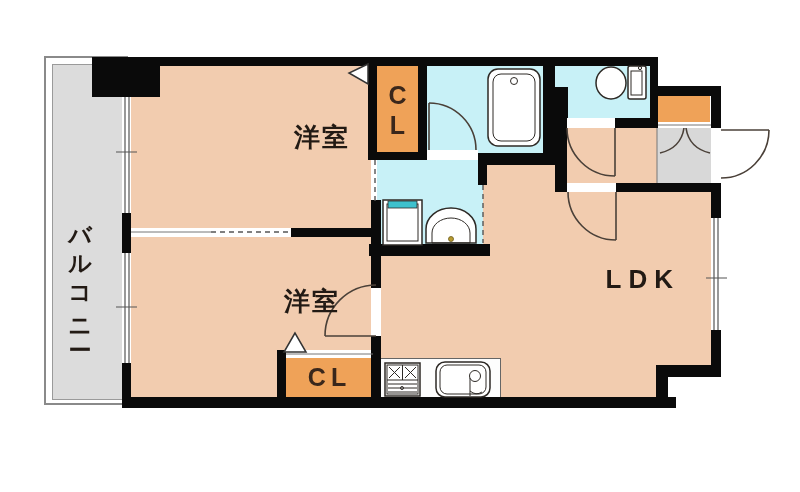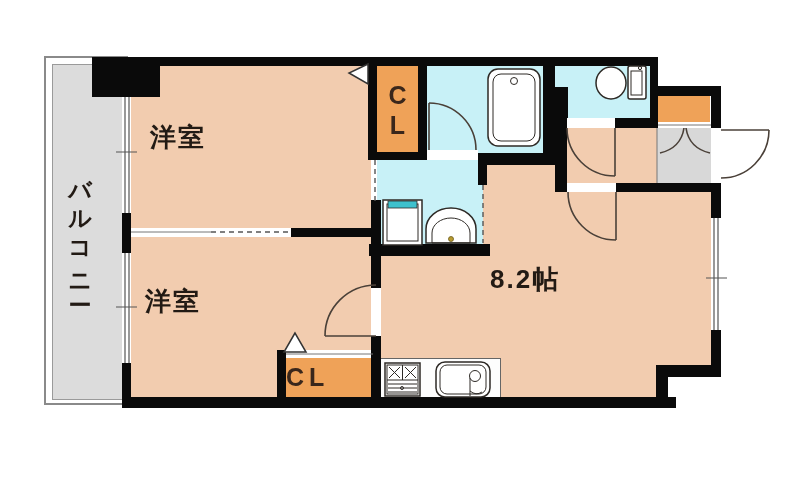--- a/index.html
+++ b/index.html
@@ -9,26 +9,26 @@
   .floor-peach{background:var(--peach);}
   .floor-cyan{background:var(--cyan);}
   .floor-orange{background:var(--orange);}
   .floor-balcony{background:var(--balcony_gray);border:1px solid #9a9a9a;}
   .floor-genkan{background:var(--genkan_gray);}
   .wall{background:var(--wall);}
   .gap{background:#ffffff;}
   .frame{background:#ffffff;border:2px solid #8a8a8a;}
   .counter{background:#fdfdfd;border:1px solid #666;}
   svg{position:absolute;left:0;top:0;}
-  .lbl{position:absolute;color:#221a14;font-weight:600;text-align:left;line-height:1.2;}
+  .lbl{position:absolute;color:#221a14;font-weight:600;text-align:right;line-height:1.2;}
   .lbl-v{writing-mode:vertical-rl;text-orientation:upright;letter-spacing:6px;font-size:23px;}
   .room-lbl{font-size:26px;letter-spacing:2px;}
   .ldk-first{letter-spacing:7px;}
   .cl-v{font-size:25px;font-weight:700;color:#3a271b;line-height:1.2;text-align:center;}
-  .cl-h{font-size:25px;font-weight:700;color:#3a271b;letter-spacing:5px;}
+  .cl-h{font-size:25px;font-weight:700;color:#3a271b;letter-spacing:5px;text-align:center;}
   .arcline{stroke:#4a4038;stroke-width:1.6;fill:none;}
   .thinline{stroke:#777;stroke-width:1;fill:none;}
   .winline{stroke:#555;stroke-width:1.2;fill:none;}
   .dash{stroke:#555;stroke-width:1.4;fill:none;stroke-dasharray:5 4;}
   .fix{stroke:#2e2a26;stroke-width:1.5;fill:#ffffff;}
   .fix-thin{stroke:#2e2a26;stroke-width:1;fill:none;}
   .tri{fill:#ffffff;stroke:#333;stroke-width:1.5;}
 </style>
 </head>
 <body>
@@ -190,21 +190,21 @@
 
   <div class="lbl room-lbl" style="left:150px;top:122px;width:200px;">
     <div>洋室</div>
   </div>
 
   <div class="lbl room-lbl" style="left:145px;top:286px;width:195px;">
     <div>洋室</div>
   </div>
 
   <div class="lbl room-lbl" style="left:490px;top:264px;width:190px;">
-    <div>8.2帖</div>
+    <div class="ldk-first">LDK</div>
   </div>
 
   <div class="abs cl-v" style="left:377px;top:80px;width:41px;">
     <div>C</div>
     <div>L</div>
   </div>
 
   <div class="abs cl-h" style="left:286px;top:363px;width:87px;">CL</div>
 
 </div>

